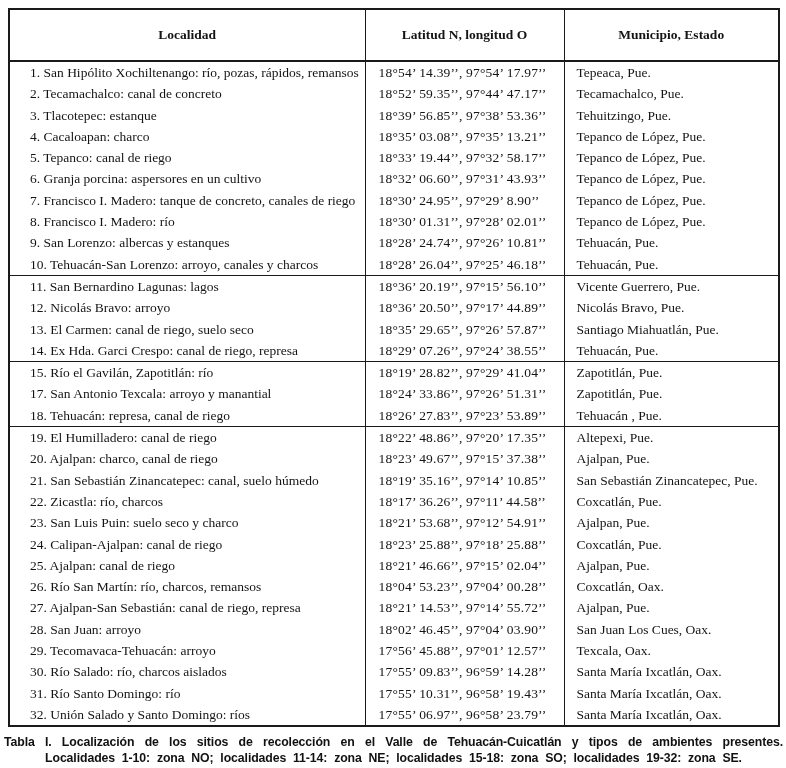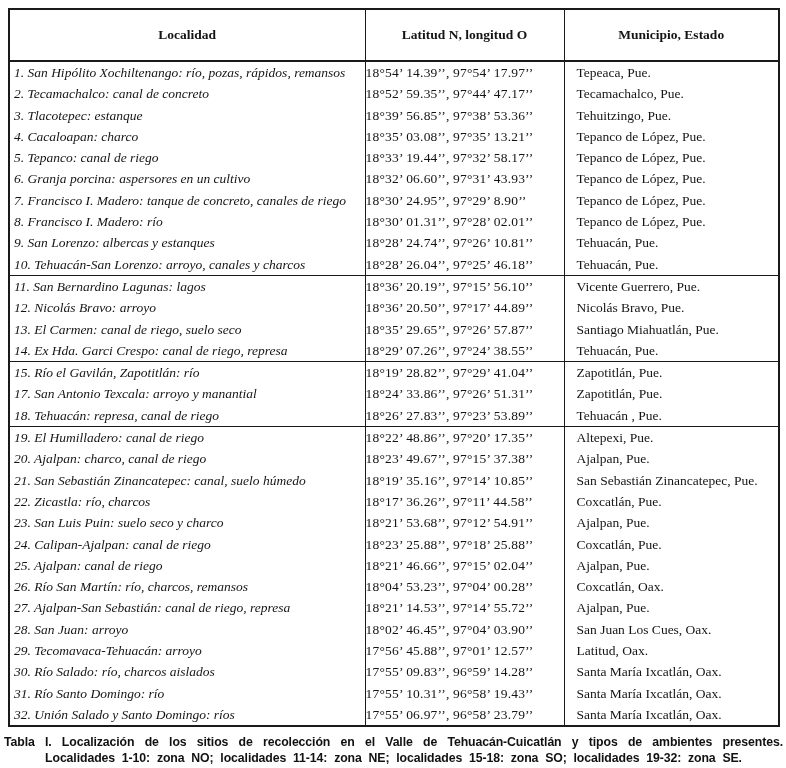--- a/index.html
+++ b/index.html
@@ -44,22 +44,22 @@
     line-height: 21.3px;
     padding: 0;
     vertical-align: middle;
     white-space: nowrap;
     overflow: hidden;
   }
   .doc-table tr > *:nth-child(2) {
     border-left: 1.5px solid #1a1a1a;
     border-right: 1.5px solid #1a1a1a;
   }
-  td.col-localidad { padding-left: 4px; font-style: italic; }
-  td.col-coords   { letter-spacing: 0.2px; }
+  td.col-localidad { padding-left: 20px; }
+  td.col-coords   { padding-left: 13px; letter-spacing: 0.2px; }
   td.col-municipio{ padding-left: 12px; }
   tr.group-end > td { border-bottom: 1.5px solid #1a1a1a; }
   .caption {
     position: absolute;
     left: 4px;
     width: 779px;
     top: 734px;
     font-family: Liberation Sans, sans-serif;
     font-weight: bold;
     font-size: 12.3px;
@@ -221,21 +221,21 @@
           <td class="col-municipio">Ajalpan, Pue.</td>
         </tr>
         <tr>
           <td class="col-localidad">28. San Juan: arroyo</td>
           <td class="col-coords">18°02’ 46.45’’, 97°04’ 03.90’’</td>
           <td class="col-municipio">San Juan Los Cues, Oax.</td>
         </tr>
         <tr>
           <td class="col-localidad">29. Tecomavaca-Tehuacán: arroyo</td>
           <td class="col-coords">17°56’ 45.88’’, 97°01’ 12.57’’</td>
-          <td class="col-municipio">Latitud, Oax.</td>
+          <td class="col-municipio">Texcala, Oax.</td>
         </tr>
         <tr>
           <td class="col-localidad">30. Río Salado: río, charcos aislados</td>
           <td class="col-coords">17°55’ 09.83’’, 96°59’ 14.28’’</td>
           <td class="col-municipio">Santa María Ixcatlán, Oax.</td>
         </tr>
         <tr>
           <td class="col-localidad">31. Río Santo Domingo: río</td>
           <td class="col-coords">17°55’ 10.31’’, 96°58’ 19.43’’</td>
           <td class="col-municipio">Santa María Ixcatlán, Oax.</td>

